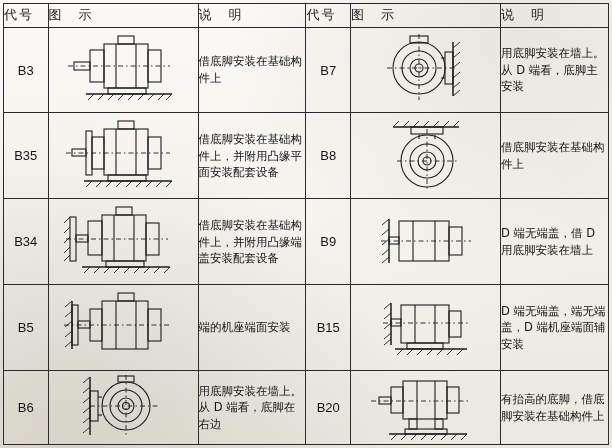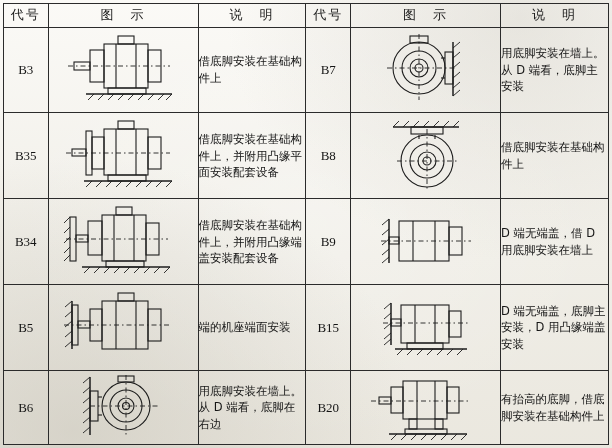--- a/index.html
+++ b/index.html
@@ -43,31 +43,31 @@
     table-layout: fixed;
   }
   table.sheet td, table.sheet th {
     border: 1px solid #2b2b2b;
     padding: 0;
     vertical-align: middle;
     background: transparent;
   }
   .hdr {
     height: 22px;
-    text-align: center;
+    text-align: left;
     font-size: 13px;
     font-weight: normal;
     letter-spacing: 2px;
     color: #1a1a1a;
   }
   .code {
     width: 38px;
     text-align: center;
     font-size: 13px;
-    font-family: Liberation Serif, serif;
+    font-family: Liberation Sans, sans-serif;
     color: #151515;
   }
   .fig {
     width: 128px;
     position: relative;
   }
   .desc {
     width: 92px;
     font-size: 11.5px;
     line-height: 1.45;
@@ -371,21 +371,21 @@
               <line x1="54" y1="70" x2="60" y2="64"></line>
               <line x1="64" y1="70" x2="70" y2="64"></line>
               <line x1="74" y1="70" x2="80" y2="64"></line>
               <line x1="84" y1="70" x2="90" y2="64"></line>
               <line x1="94" y1="70" x2="100" y2="64"></line>
             </g>
             <line class="dash" x1="20" y1="38" x2="106" y2="38"></line>
           </svg>
         </div>
       </td>
-      <td class="desc">D 端无端盖，底脚主安装，D 用凸缘端盖安装</td>
+      <td class="desc">D 端无端盖，端无端盖，D 端机座端面辅安装</td>
     </tr>
 
     <tr style="height:72px">
       <td class="code">B6</td>
       <td class="fig">
         <div class="figbox">
           <svg width="126" height="70" viewBox="0 0 126 70">
 
             <line class="ln2" x1="30" y1="6" x2="30" y2="64"></line>
             <g class="hatch">

